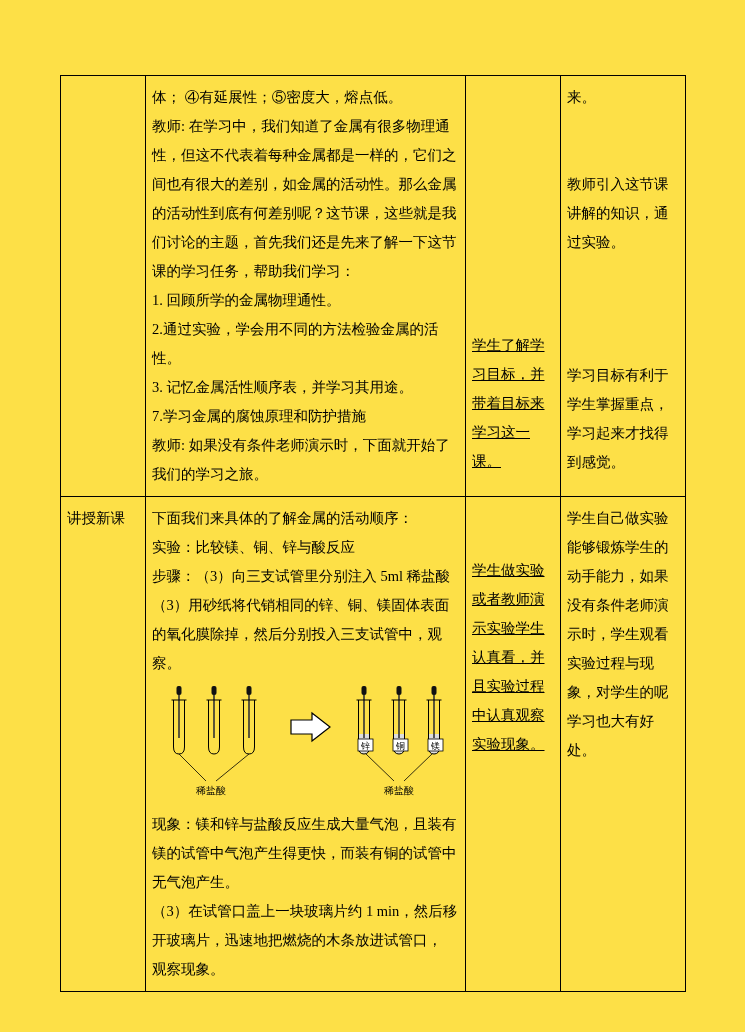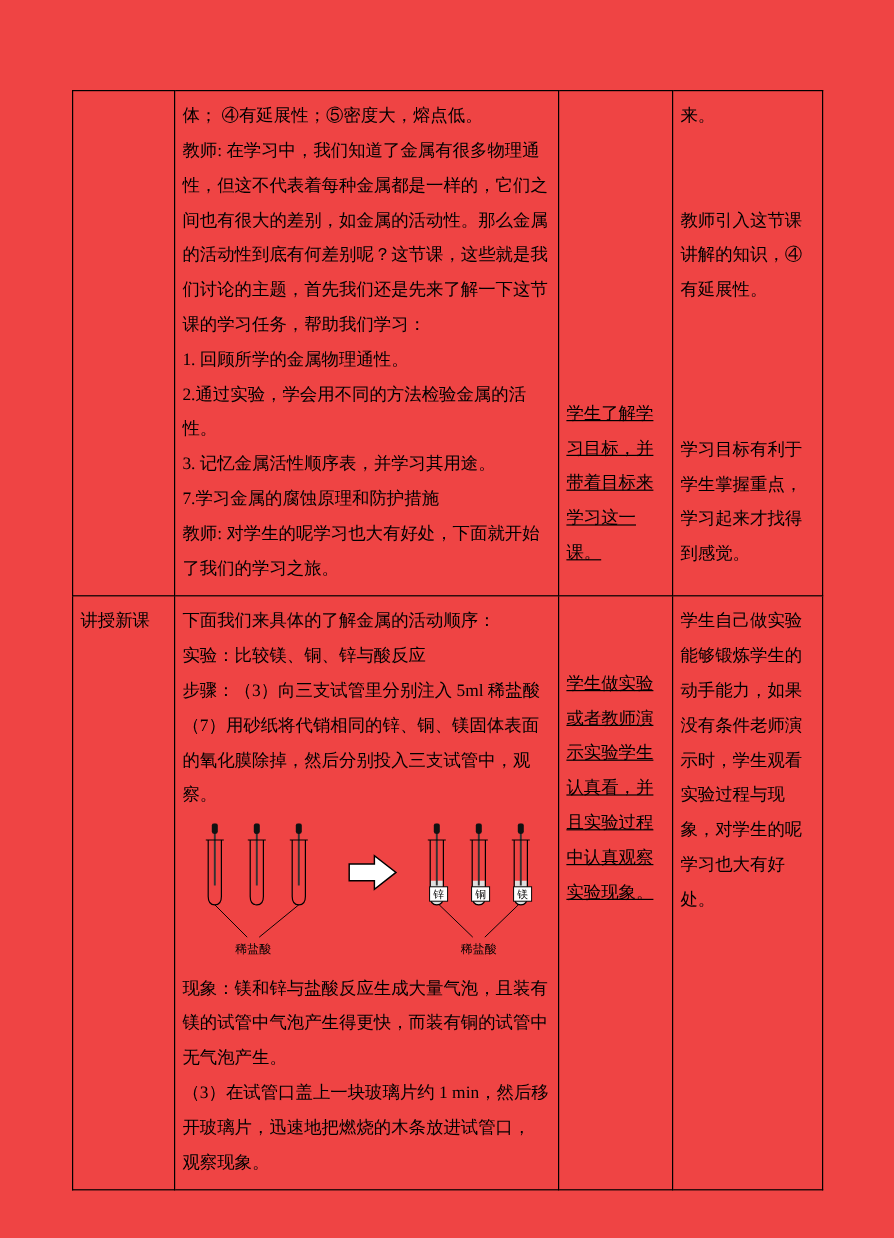--- a/index.html
+++ b/index.html
@@ -2,21 +2,21 @@
 <html><head>
 <meta charset="utf-8">
 <style>
   * { margin:0; padding:0; box-sizing:border-box; }
   html,body { background:#ffffff; }
   body {
     width:745px; height:1032px; position:relative;
     font-family:"Liberation Serif","DejaVu Serif",serif;
     color:#000;
   }
-  .page { position:relative; width:745px; height:1032px; background:#ef4444; }
+  .page { position:relative; width:745px; height:1032px; background:#fde047; }
   table.doc {
     position:absolute; left:60px; top:75px;
     border-collapse:collapse; table-layout:fixed; width:625px;
   }
   td {
     border:1px solid #000; vertical-align:top;
     padding:7px 6px; font-size:14.5px; line-height:29px;
     overflow:hidden;
   }
   col.c1 { width:85px; }
@@ -49,44 +49,44 @@
         <tr class="r1">
       <td></td>
 
       <td>
         <p>体； ④有延展性；⑤密度大，熔点低。</p>
         <p>教师: 在学习中，我们知道了金属有很多物理通性，但这不代表着每种金属都是一样的，它们之间也有很大的差别，如金属的活动性。那么金属的活动性到底有何差别呢？这节课，这些就是我们讨论的主题，首先我们还是先来了解一下这节课的学习任务，帮助我们学习：</p>
         <p>1. 回顾所学的金属物理通性。</p>
         <p>2.通过实验，学会用不同的方法检验金属的活性。</p>
         <p>3. 记忆金属活性顺序表，并学习其用途。</p>
         <p>7.学习金属的腐蚀原理和防护措施</p>
-        <p>教师: 对学生的呢学习也大有好处，下面就开始了我们的学习之旅。</p>
+        <p>教师: 如果没有条件老师演示时，下面就开始了我们的学习之旅。</p>
       </td>
 
       <td>
         <p class="mt248">学生了解学习目标，并带着目标来学习这一课。</p>
       </td>
 
       <td>
         <p>来。</p>
-        <p class="mt58">教师引入这节课讲解的知识，④有延展性。</p>
+        <p class="mt58">教师引入这节课讲解的知识，通过实验。</p>
         <p class="mt104">学习目标有利于学生掌握重点，学习起来才找得到感觉。</p>
       </td>
     </tr>
 
     <tr class="r2">
       <td>
         <p>讲授新课</p>
       </td>
 
       <td>
         <p>下面我们来具体的了解金属的活动顺序：</p>
         <p>实验：比较镁、铜、锌与酸反应</p>
         <p>步骤：（3）向三支试管里分别注入 5ml 稀盐酸</p>
-        <p>（7）用砂纸将代销相同的锌、铜、镁固体表面的氧化膜除掉，然后分别投入三支试管中，观察。</p>
+        <p>（3）用砂纸将代销相同的锌、铜、镁固体表面的氧化膜除掉，然后分别投入三支试管中，观察。</p>
 
         <div class="diagram-wrap">
           <svg width="300" height="122" viewBox="0 0 300 122">
 
             <g stroke="#000" fill="none" stroke-width="1">
 
               <rect x="22.5" y="0" width="5" height="9" rx="2" fill="#111" stroke="none"></rect>
               <line x1="25" y1="9" x2="25" y2="52" stroke="#333" stroke-width="1.6"></line>
               <line x1="17.5" y1="14" x2="32.5" y2="14"></line>
               <path d="M19.5 14 V61 Q19.5 68 25 68 Q30.5 68 30.5 61 V14"></path>

